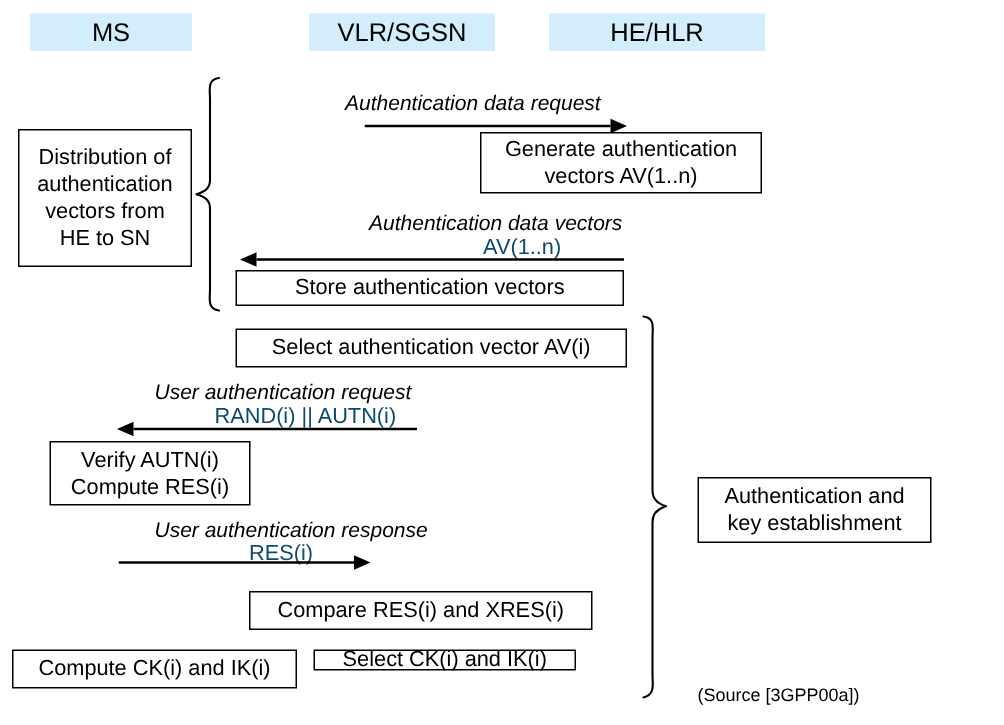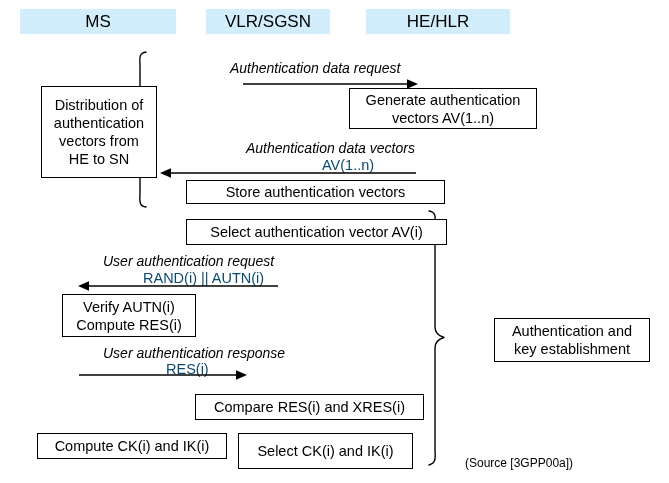--- a/index.html
+++ b/index.html
@@ -35,21 +35,20 @@
     font-size: 14.5px;
     text-align: center;
     color: #000;
     box-sizing: border-box;
     display: flex;
     flex-direction: column;
     align-items: center;
     justify-content: center;
     line-height: 18px;
     padding: 1px 4px;
-    margin-left: 29px;
   }
   .msg-label {
     position: absolute;
     font-size: 14px;
     font-style: italic;
     white-space: nowrap;
     color: #000;
   }
   .msg-sub {
     position: absolute;
@@ -72,21 +71,21 @@
     white-space: nowrap;
     color: #000;
   }
   .nowrapline { white-space: nowrap; }
 </style>
 </head>
 <body>
 
 <div id="diagram">
 
-  <div class="lane-header" style="left:20px; top:9px; width:156px;">MS</div>
+  <div class="lane-header" style="left:20px; top:9px; width:108px;">MS</div>
 
   <div class="lane-header" style="left:206px; top:9px; width:124px;">VLR/SGSN</div>
 
   <div class="lane-header" style="left:366px; top:9px; width:144px;">HE/HLR</div>
 
   <div class="brace" style="left:128px; top:50px;">
     <svg width="22" height="160" viewBox="0 0 22 160">
       <path d="M18 2 C10 3 12 10 12 16 L12 70 C12 76 8 78 3 79.5
                C8 81 12 83 12 89 L12 143 C12 149 10 156 18 157" fill="none" stroke="#000000" stroke-width="1.4" stroke-linecap="round" stroke-linejoin="round"></path>
     </svg>
@@ -172,19 +171,19 @@
   </div>
 
   <div class="pbox" style="left:166px; top:394px; width:229px; height:26px;">
     <span class="nowrapline">Compare RES(i) and XRES(i)</span>
   </div>
 
   <div class="pbox" style="left:8px; top:433px; width:190px; height:26px;">
     <span class="nowrapline">Compute CK(i) and IK(i)</span>
   </div>
 
-  <div class="pbox" style="left:209px; top:433px; width:175px; height:36px;">
+  <div class="pbox" style="left:209px; top:433px; width:175px; height:14px;">
     <span class="nowrapline">Select CK(i) and IK(i)</span>
   </div>
 
   <div class="source-note" style="left:465px; top:456px;">(Source [3GPP00a])</div>
 
 </div>
 
 </body></html>

